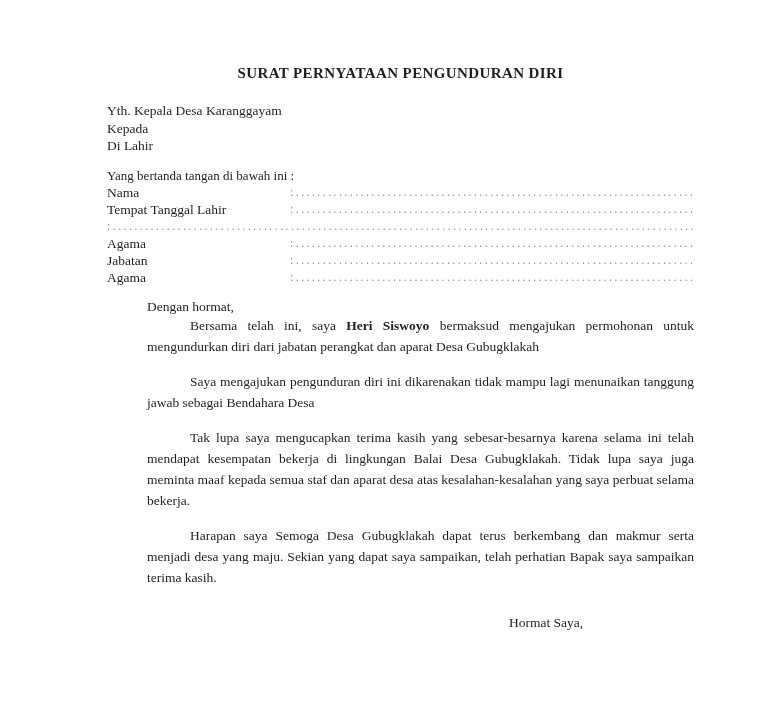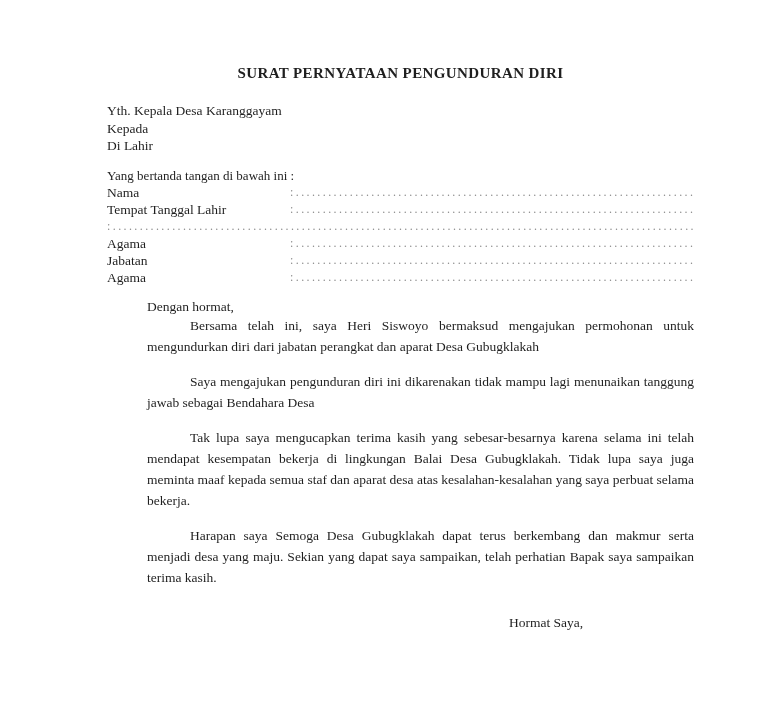--- a/index.html
+++ b/index.html
@@ -78,21 +78,21 @@
     text-indent: 43px;
     margin: 0 0 14px 0;
   }
   .para.first {
     margin-top: 0;
   }
   .para.gap-lg {
     margin-top: 6px;
   }
   .bold-name {
-    font-weight: normal;
+    font-weight: bold;
   }
   .signature-block {
     margin-top: 26px;
     margin-left: 402px;
   }
   .sig-line {
     font-size: 13.5px;
     line-height: 17px;
     margin: 0;
   }

